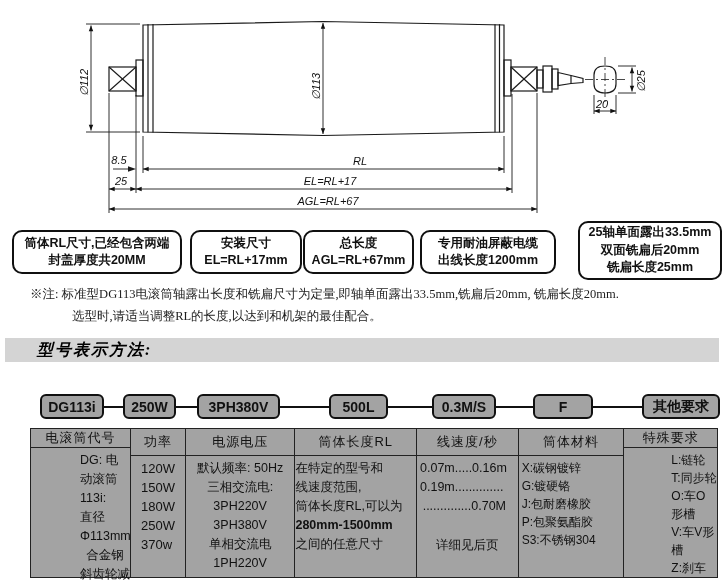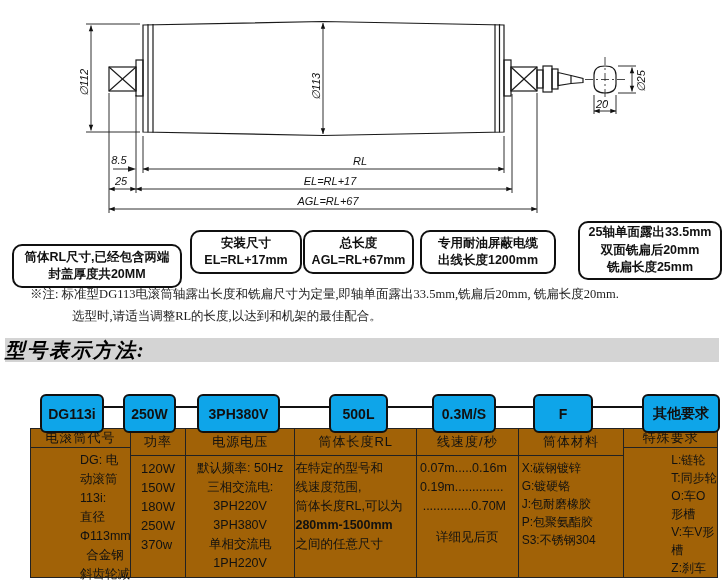--- a/index.html
+++ b/index.html
@@ -23,41 +23,41 @@
   
   .note{position:absolute;font-family:"Liberation Serif",serif;font-size:12.5px;
         color:#1c1c1c;white-space:nowrap;}
   .note1{left:30px;top:286px;}
   .note2{left:72px;top:308px;}
 
   
   .band{position:absolute;left:5px;top:338px;width:714px;height:24px;background:#d4d4d4;
         display:flex;align-items:center;}
   .band span{font-family:"Liberation Serif",serif;font-weight:bold;font-style:italic;
-        font-size:20px;letter-spacing:2px;padding-left:0;color:#000;}
+        font-size:16px;letter-spacing:2px;padding-left:32px;color:#000;}
 
   
   .codeline{position:absolute;top:406px;left:100px;width:545px;height:2px;background:#111;z-index:1;}
-  .code{position:absolute;top:394px;height:39px;border:2px solid #101010;border-radius:6px;
-        background:#0ea5e9;display:flex;align-items:center;justify-content:center;
+  .code{position:absolute;top:394px;height:25px;border:2px solid #101010;border-radius:6px;
+        background:#a3a3a3;display:flex;align-items:center;justify-content:center;
         font-size:14px;font-weight:600;box-sizing:border-box;z-index:2;white-space:nowrap;}
 
   
   .spec-table{position:absolute;left:30px;top:428px;width:688px;height:150px;
-        border:1px solid #222;box-sizing:border-box;display:flex;background:#a16207;}
+        border:1px solid #222;box-sizing:border-box;display:flex;background:#a3a3a3;}
   .colm{border-right:1px solid #222;box-sizing:border-box;display:flex;flex-direction:column;height:100%;}
   .colm:last-child{border-right:none;}
   .th{height:27px;border-bottom:1px solid #222;display:flex;align-items:center;
       justify-content:center;font-size:13px;letter-spacing:1px;box-sizing:border-box;}
   .tb{flex:1;padding-top:3px;font-size:12.5px;line-height:19px;}
   .tb .c{text-align:center;}
   .tb .b{font-weight:bold;}
   .tb .r{text-align:center;padding-right:6px;}
   .tb .gap{margin-top:0;}
-  .tb .gap2{margin-top:12px;}
+  .tb .gap2{margin-top:20px;}
   .tb1{padding-left:4px;margin-left:45px;}
   .tb2{padding-left:10px;font-size:13px;}
   .tb3{text-align:center;}
   .tb4{text-align:left;}
   .tb5{padding:3px 3px 0 3px;}
   .tb6{padding-left:3px;font-size:12px;line-height:18px;}
   .tb7{padding-left:4px;font-size:12px;line-height:18px;margin-left:43px;}
 </style>
 </head>
 <body>
@@ -133,21 +133,21 @@
     <text class="dt" transform="translate(320,100) rotate(-90)">∅113</text>
     <text class="dt" x="360" y="165" text-anchor="middle">RL</text>
     <text class="dt" x="119" y="164" text-anchor="middle">8.5</text>
     <text class="dt" x="121" y="185" text-anchor="middle">25</text>
     <text class="dt" x="330" y="185" text-anchor="middle">EL=RL+17</text>
     <text class="dt" x="328" y="205" text-anchor="middle">AGL=RL+67</text>
     <text class="dt" transform="translate(645,92) rotate(-90)">∅25</text>
     <text class="dt" x="602" y="108" text-anchor="middle">20</text>
   </svg>
 
-  <div class="co" style="left:12px;top:244px;width:166px;height:40px">
+  <div class="co" style="left:12px;top:230px;width:166px;height:40px">
     <div>筒体RL尺寸,已经包含两端</div>
     <div>封盖厚度共20MM</div>
   </div>
   <div class="co" style="left:190px;top:230px;width:108px;height:40px">
     <div>安装尺寸</div>
     <div>EL=RL+17mm</div>
   </div>
   <div class="co" style="left:303px;top:230px;width:107px;height:40px">
     <div>总长度</div>
     <div>AGL=RL+67mm</div>

